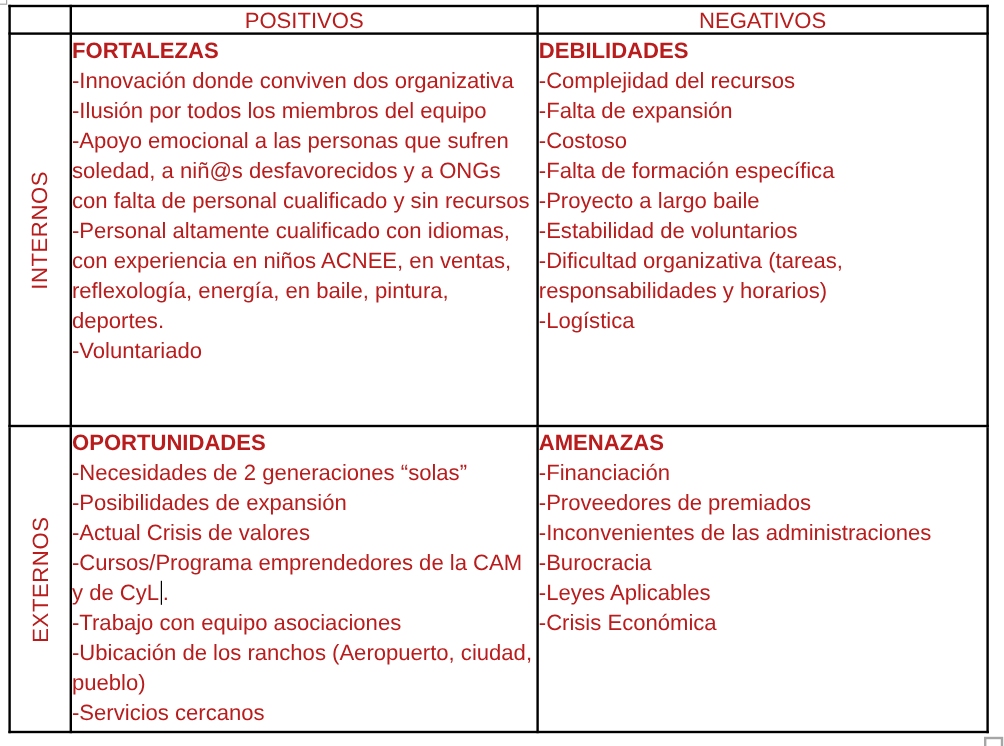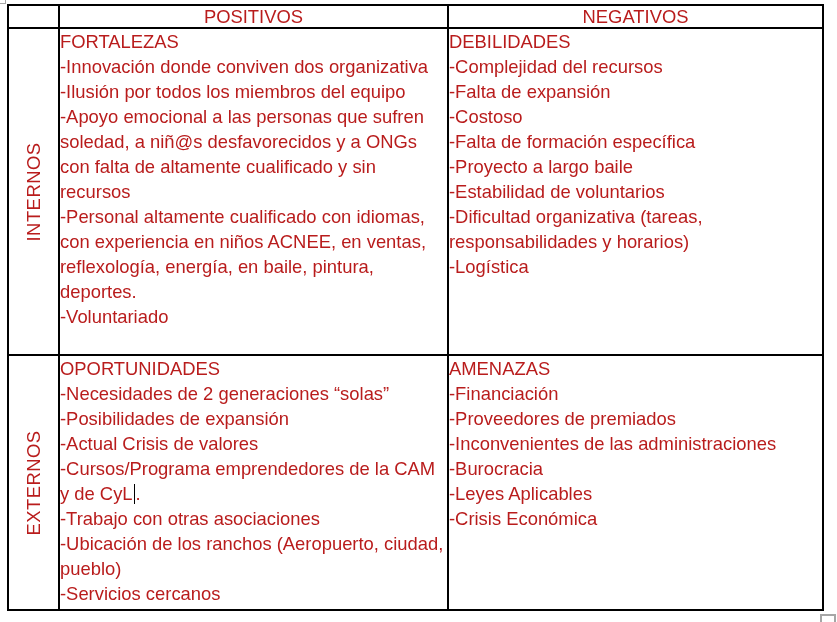--- a/index.html
+++ b/index.html
@@ -44,21 +44,21 @@
   td.cell {
     height: 100%;
     padding: 1px 8px 0 9px;
     font-size: 18.4px;
     line-height: 25px;
   }
   tr.row-internos td { height: 325px; }
   tr.row-externos td { height: 253px; border-radius: 11px; }
 
   .cell-title {
-    font-weight: normal;
+    font-weight: bold;
     line-height: 25px;
   }
   .cell-items .item {
     line-height: 25px;
   }
   td.row-head {
     vertical-align: middle;
     text-align: center;
   }
   .v-wrap {
@@ -124,21 +124,21 @@
       <td class="row-head">
         <div class="v-wrap">
           <span class="v-label">INTERNOS</span>
         </div>
       </td>
       <td class="cell">
         <div class="cell-title">FORTALEZAS</div>
         <div class="cell-items">
               <div class="item">-Innovación donde conviven dos organizativa</div>
               <div class="item">-Ilusión por todos los miembros del equipo</div>
-              <div class="item">-Apoyo emocional a las personas que sufren soledad, a niñ@s desfavorecidos y a ONGs con falta de altamente cualificado y sin recursos</div>
+              <div class="item">-Apoyo emocional a las personas que sufren soledad, a niñ@s desfavorecidos y a ONGs con falta de personal cualificado y sin recursos</div>
               <div class="item">-Personal altamente cualificado con idiomas, con experiencia en niños ACNEE, en ventas, reflexología, energía, en baile, pintura, deportes.</div>
               <div class="item">-Voluntariado</div>
             </div>
       </td>
       <td class="cell">
         <div class="cell-title">DEBILIDADES</div>
         <div class="cell-items">
               <div class="item">-Complejidad del recursos</div>
               <div class="item">-Falta de expansión</div>
               <div class="item">-Costoso</div>
@@ -156,21 +156,21 @@
           <span class="v-label">EXTERNOS</span>
         </div>
       </td>
       <td class="cell">
         <div class="cell-title">OPORTUNIDADES</div>
         <div class="cell-items">
               <div class="item">-Necesidades de 2 generaciones “solas”</div>
               <div class="item">-Posibilidades de expansión</div>
               <div class="item">-Actual Crisis de valores</div>
               <div class="item">-Cursos/Programa emprendedores de la CAM y de CyL<span class="caret"></span>.</div>
-              <div class="item">-Trabajo con otras asociaciones</div>
+              <div class="item">-Trabajo con equipo asociaciones</div>
               <div class="item">-Ubicación de los ranchos (Aeropuerto, ciudad, pueblo)</div>
               <div class="item">-Servicios cercanos</div>
             </div>
       </td>
       <td class="cell">
         <div class="cell-title">AMENAZAS</div>
         <div class="cell-items">
               <div class="item">-Financiación</div>
               <div class="item">-Proveedores de premiados</div>
               <div class="item">-Inconvenientes de las administraciones</div>

